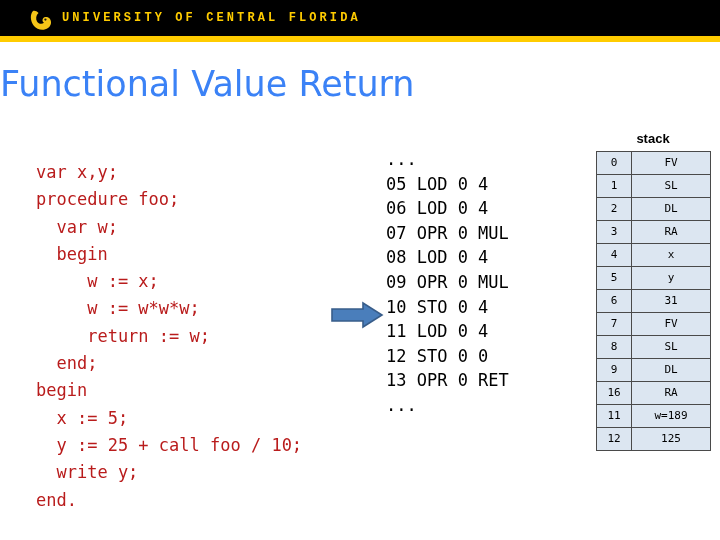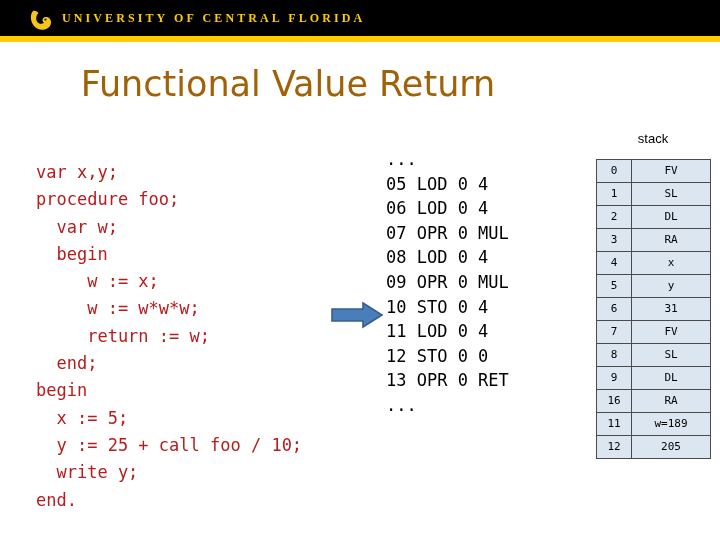--- a/index.html
+++ b/index.html
@@ -35,39 +35,39 @@
     position: absolute;
     left: 28px; top: 8px;
     width: 26px;
     height: 24px;
   }
   #header-univ-name {
     position: absolute;
     left: 62px;
     top: 11px;
     color: #FFCC00;
-    font-family: Liberation Serif, serif;
+    font-family: Liberation Mono, monospace;
     font-size: 12px;
     font-weight: bold;
     letter-spacing: 3.1px;
     white-space: nowrap;
     line-height: 14px;
   }
 
   
   #slide-title {
     position: absolute;
     left: 0;
     top: 64px;
     width: 576px;
-    text-align: center;
+    text-align: left;
     font-family: "DejaVu Sans", sans-serif;
     font-size: 35px;
     font-weight: normal;
-    color: #a16207;
+    color: #3b82f6;
     letter-spacing: 0px;
   }
 
   
   #source-code {
     position: absolute;
     left: 36px;
     top: 142px;
     font-family: "DejaVu Sans Mono", monospace;
     font-size: 17px;
@@ -101,24 +101,24 @@
   #stack-panel {
     position: absolute;
     left: 596px;
     top: 131px;
     width: 114px;
   }
   #stack-caption {
     text-align: center;
     font-family: "Liberation Sans", sans-serif;
     font-size: 13px;
-    font-weight: normal;
+    font-weight: bold;
     color: #000000;
     line-height: 16px;
-    margin-bottom: 12px;
+    margin-bottom: 4px;
   }
   #stack-table {
     border-collapse: collapse;
     width: 114px;
     table-layout: fixed;
   }
   #stack-table td {
     border: 1px solid #4a4a4a;
     background: #dce6f1;
     font-family: "DejaVu Sans Mono", monospace;
@@ -236,17 +236,17 @@
         <tr>
           <td class="idx">16</td>
           <td class="val">RA</td>
         </tr>
         <tr>
           <td class="idx">11</td>
           <td class="val">w=189</td>
         </tr>
         <tr>
           <td class="idx">12</td>
-          <td class="val">205</td>
+          <td class="val">125</td>
         </tr>
       </tbody>
   </table>
 </div>
 
 </body></html>

